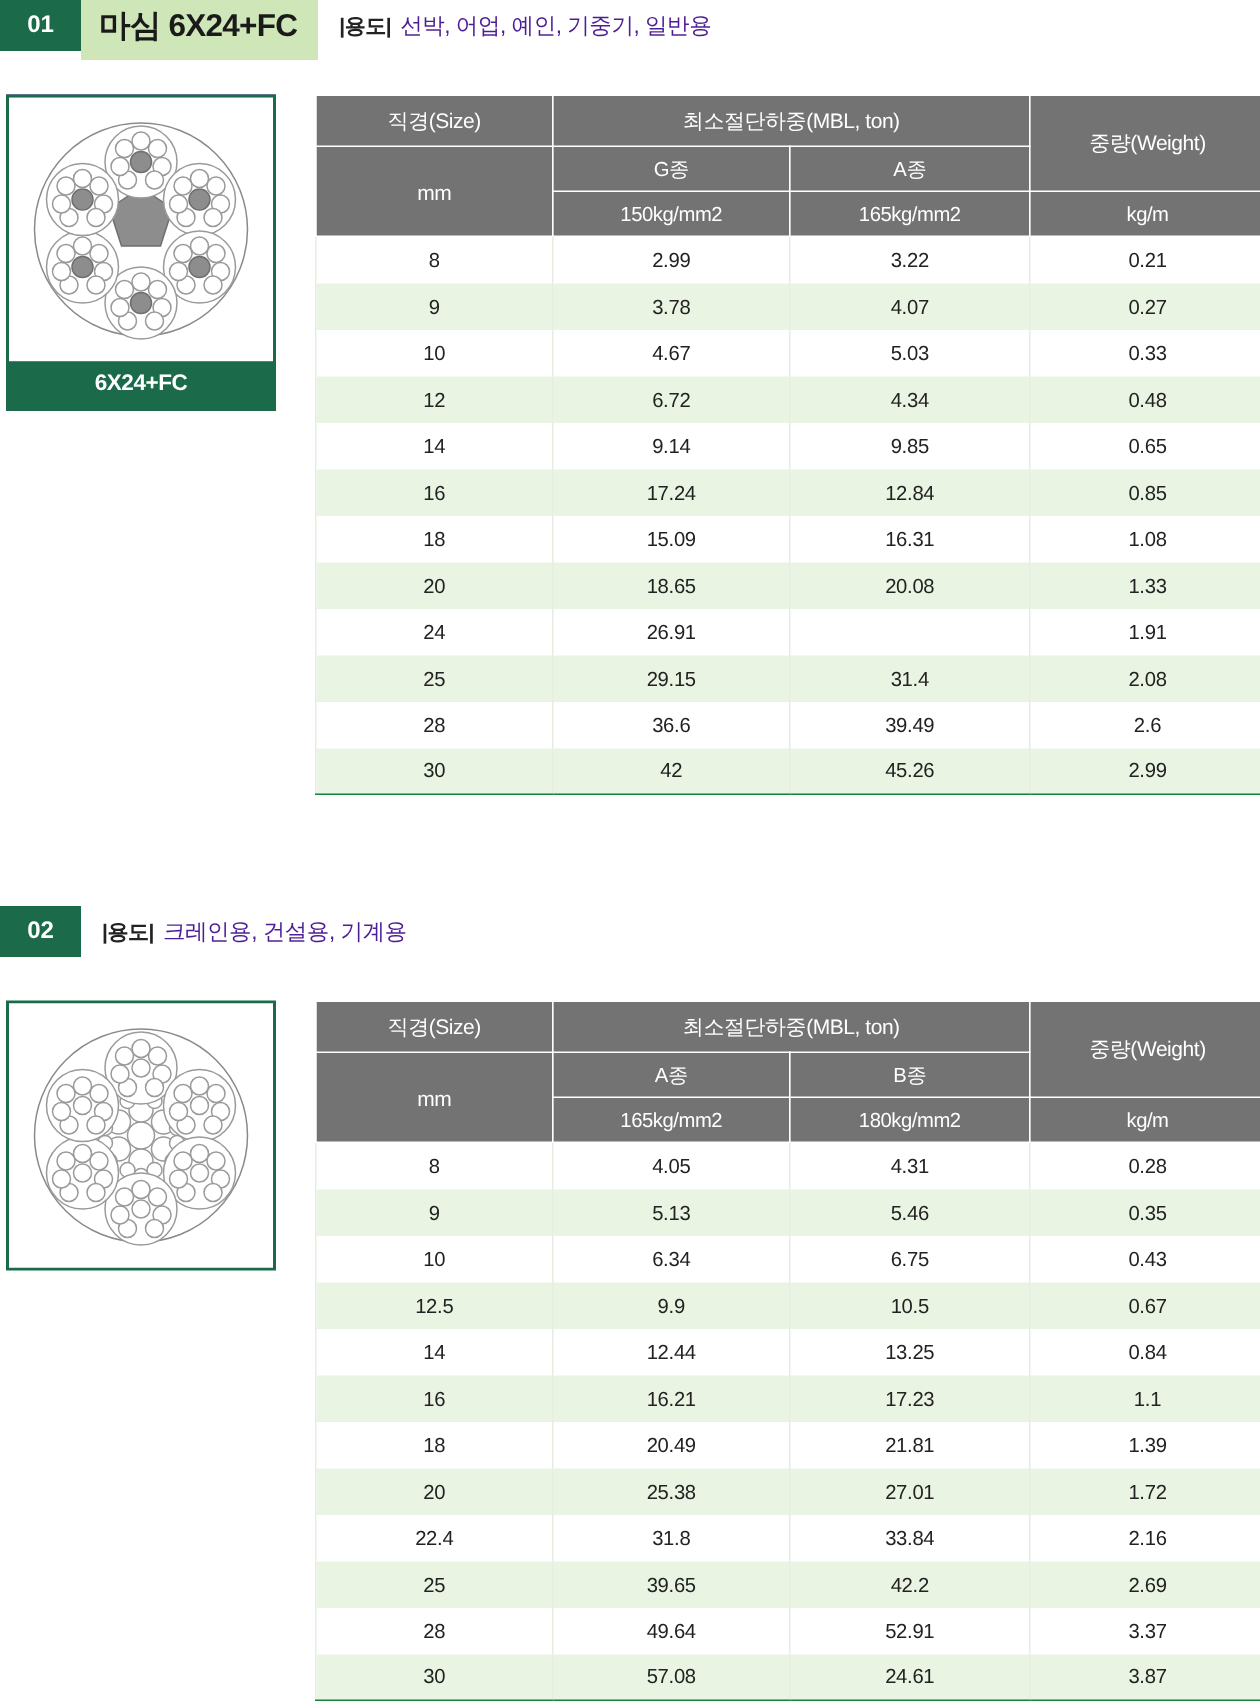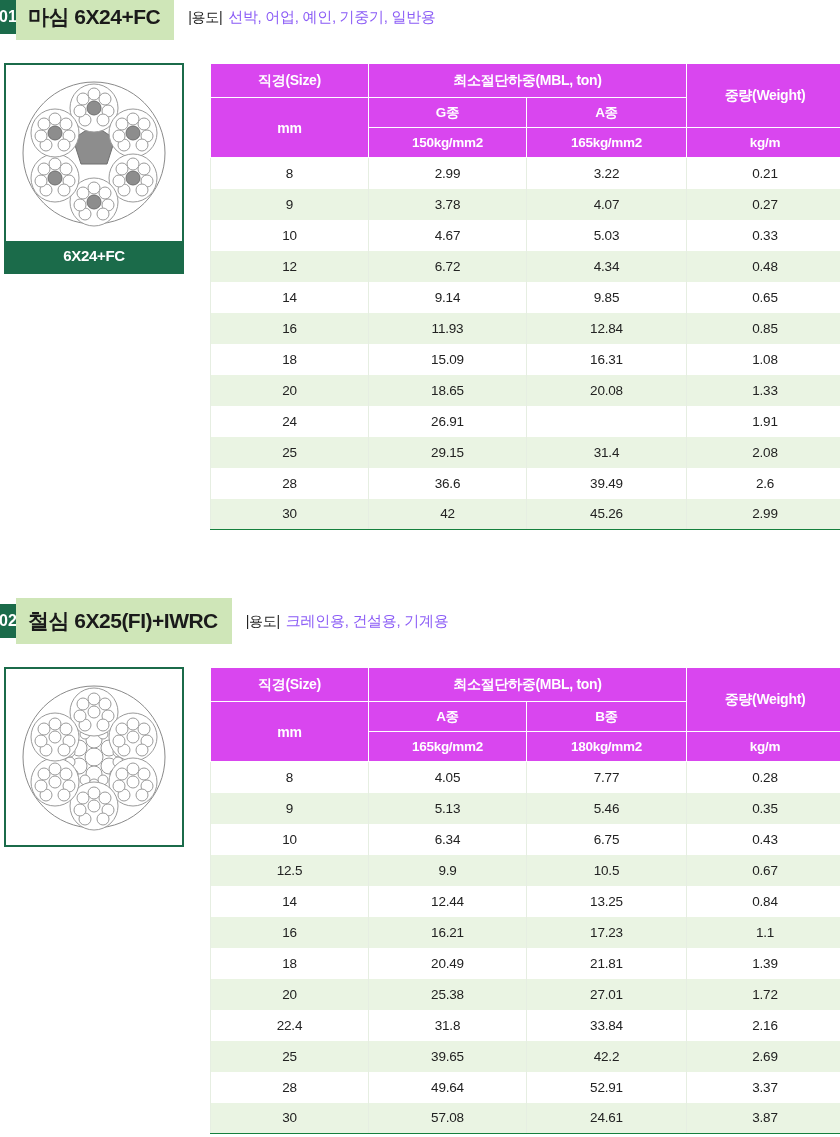--- a/index.html
+++ b/index.html
@@ -18,21 +18,21 @@
 
   
   .section { position: relative; }
   .sec-header {
     display: flex;
     align-items: center;
     height: 34px;
     margin: 0;
   }
   .sec-num {
-    width: 16px;
+    width: 54px;
     height: 34px;
     background: #1b6b4a;
     color: #ffffff;
     font-size: 16px;
     font-weight: bold;
     display: flex;
     align-items: center;
     justify-content: center;
     flex: none;
   }
@@ -49,26 +49,26 @@
   }
   .sec-usage {
     display: flex;
     align-items: baseline;
     margin-left: 14px;
     font-size: 15px;
     color: #333333;
     letter-spacing: -0.3px;
   }
   .sec-usage .usage-label {
-    font-weight: normal;
+    font-weight: bold;
     color: #222222;
     margin-right: 6px;
     font-size: 14px;
   }
-  .sec-usage .usage-text { color: #8b5cf6; text-align: center; }
+  .sec-usage .usage-text { color: #4c1d95; text-align: center; }
 
   
   .sec-body {
     display: flex;
     align-items: flex-start;
     margin-top: 29px;
   }
 
   
   .rope-box {
@@ -102,23 +102,23 @@
     width: 633px;
     table-layout: fixed;
   }
   table.spec th, table.spec td {
     border: 1px solid #ffffff;
     text-align: center;
     font-size: 13.5px;
     color: #222222;
   }
   table.spec thead th {
-    background: #d946ef;
+    background: #737373;
     color: #ffffff;
-    font-weight: bold;
+    font-weight: normal;
     font-size: 14px;
     height: 34px;
     letter-spacing: -0.3px;
   }
   table.spec thead th.sub {
     height: 30px;
     font-size: 13.5px;
   }
   table.spec tbody td {
     height: 31px;
@@ -281,21 +281,21 @@
               <td>0.48</td>
             </tr>
             <tr>
               <td>14</td>
               <td>9.14</td>
               <td>9.85</td>
               <td>0.65</td>
             </tr>
             <tr class="alt">
               <td>16</td>
-              <td>11.93</td>
+              <td>17.24</td>
               <td>12.84</td>
               <td>0.85</td>
             </tr>
             <tr>
               <td>18</td>
               <td>15.09</td>
               <td>16.31</td>
               <td>1.08</td>
             </tr>
             <tr class="alt">
@@ -332,21 +332,20 @@
       </table>
     </div>
   </div>
 </div>
 
 <div class="spacer"></div>
 
 <div class="section sec2">
   <div class="sec-header">
     <div class="sec-num">02</div>
-    <div class="sec-title">철심 6X25(FI)+IWRC</div>
     <div class="sec-usage">
       <span class="usage-label">|용도|</span>
       <span class="usage-text">크레인용, 건설용, 기계용</span>
     </div>
   </div>
 
   <div class="sec-body">
     <div class="rope-box">
       <div class="rope-art">
         <svg width="150" height="150" viewBox="0 0 150 150" aria-hidden="true">
@@ -460,21 +459,21 @@
           <tr>
             <th class="sub">165kg/mm2</th>
             <th class="sub">180kg/mm2</th>
             <th class="sub">kg/m</th>
           </tr>
         </thead>
         <tbody>
             <tr>
               <td>8</td>
               <td>4.05</td>
-              <td>7.77</td>
+              <td>4.31</td>
               <td>0.28</td>
             </tr>
             <tr class="alt">
               <td>9</td>
               <td>5.13</td>
               <td>5.46</td>
               <td>0.35</td>
             </tr>
             <tr>
               <td>10</td>

